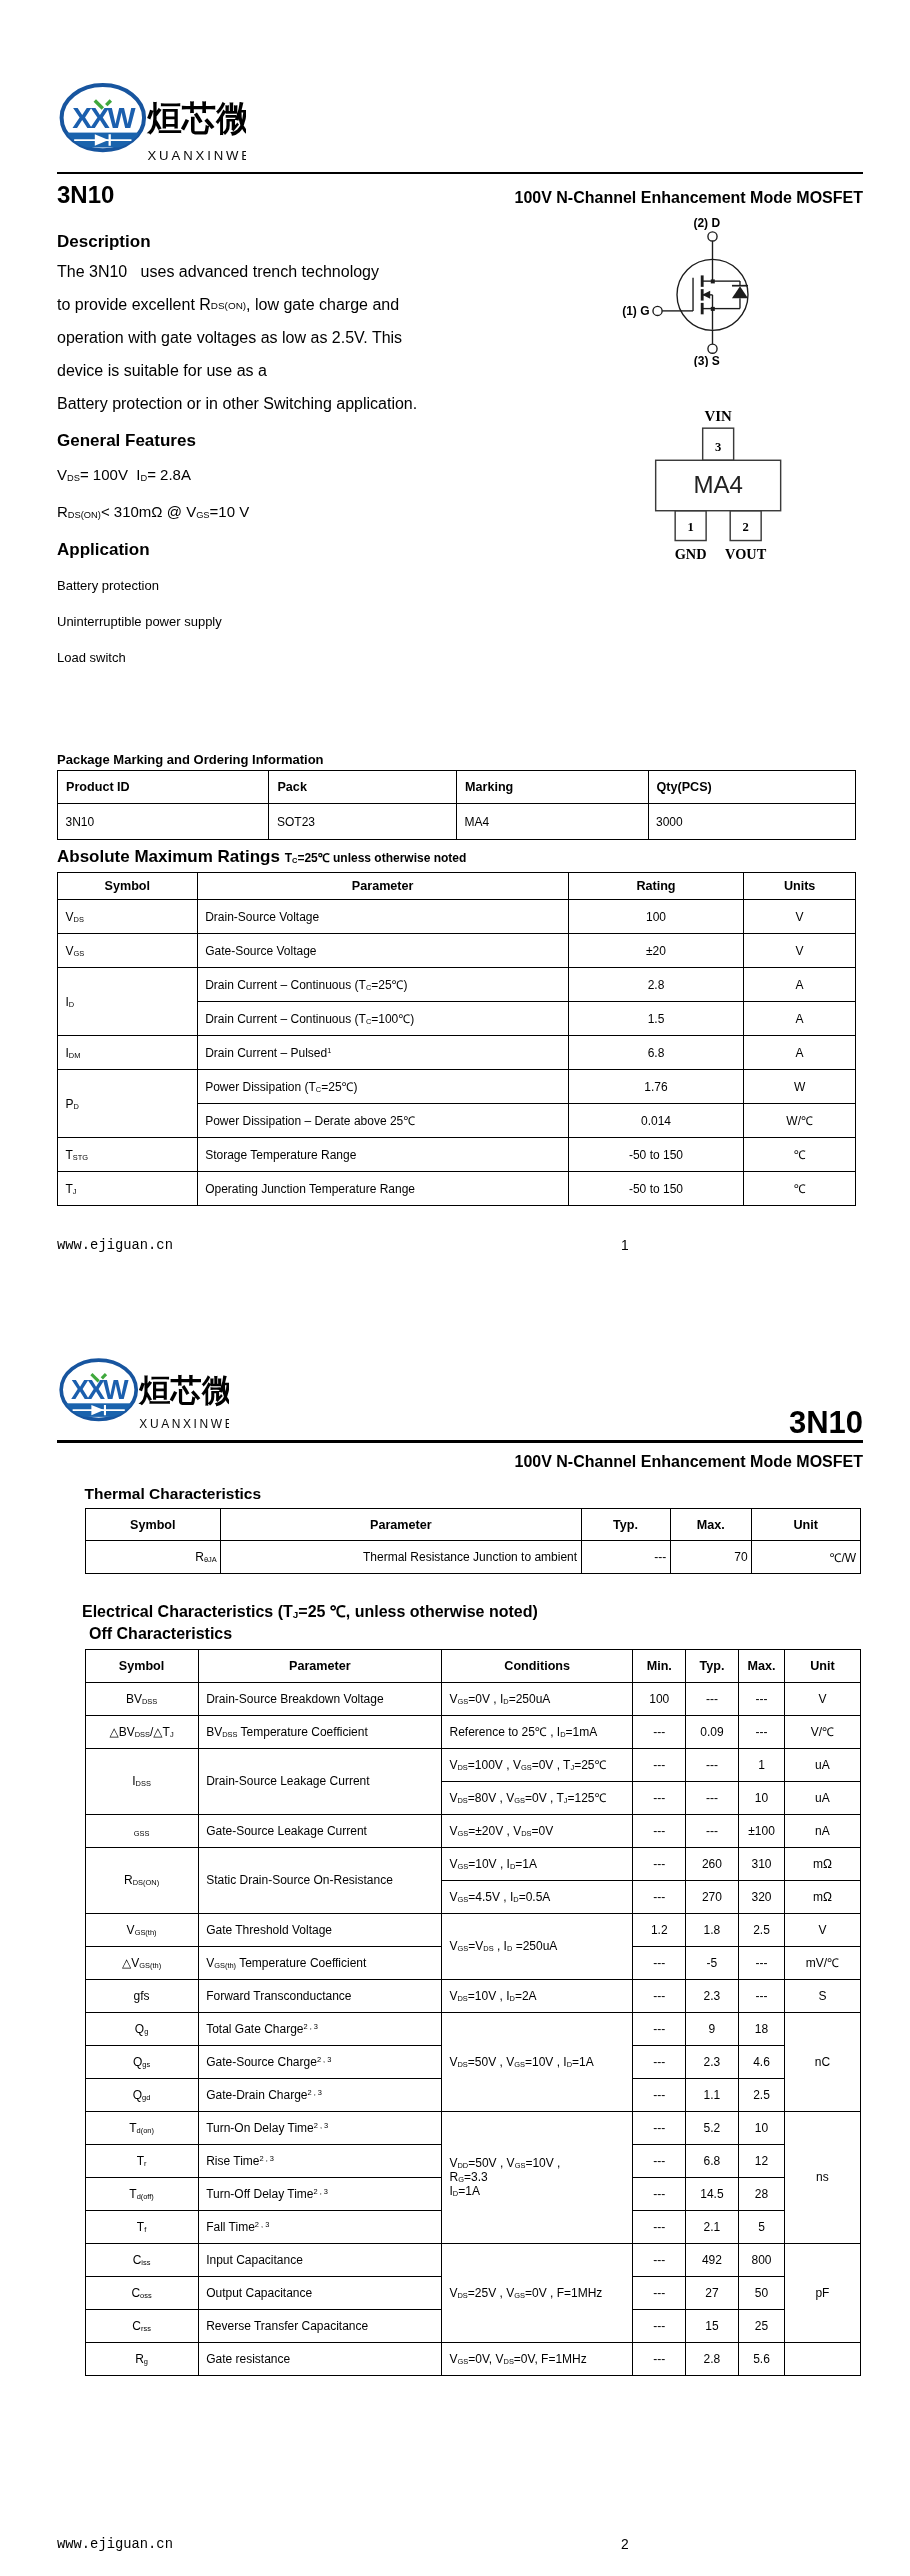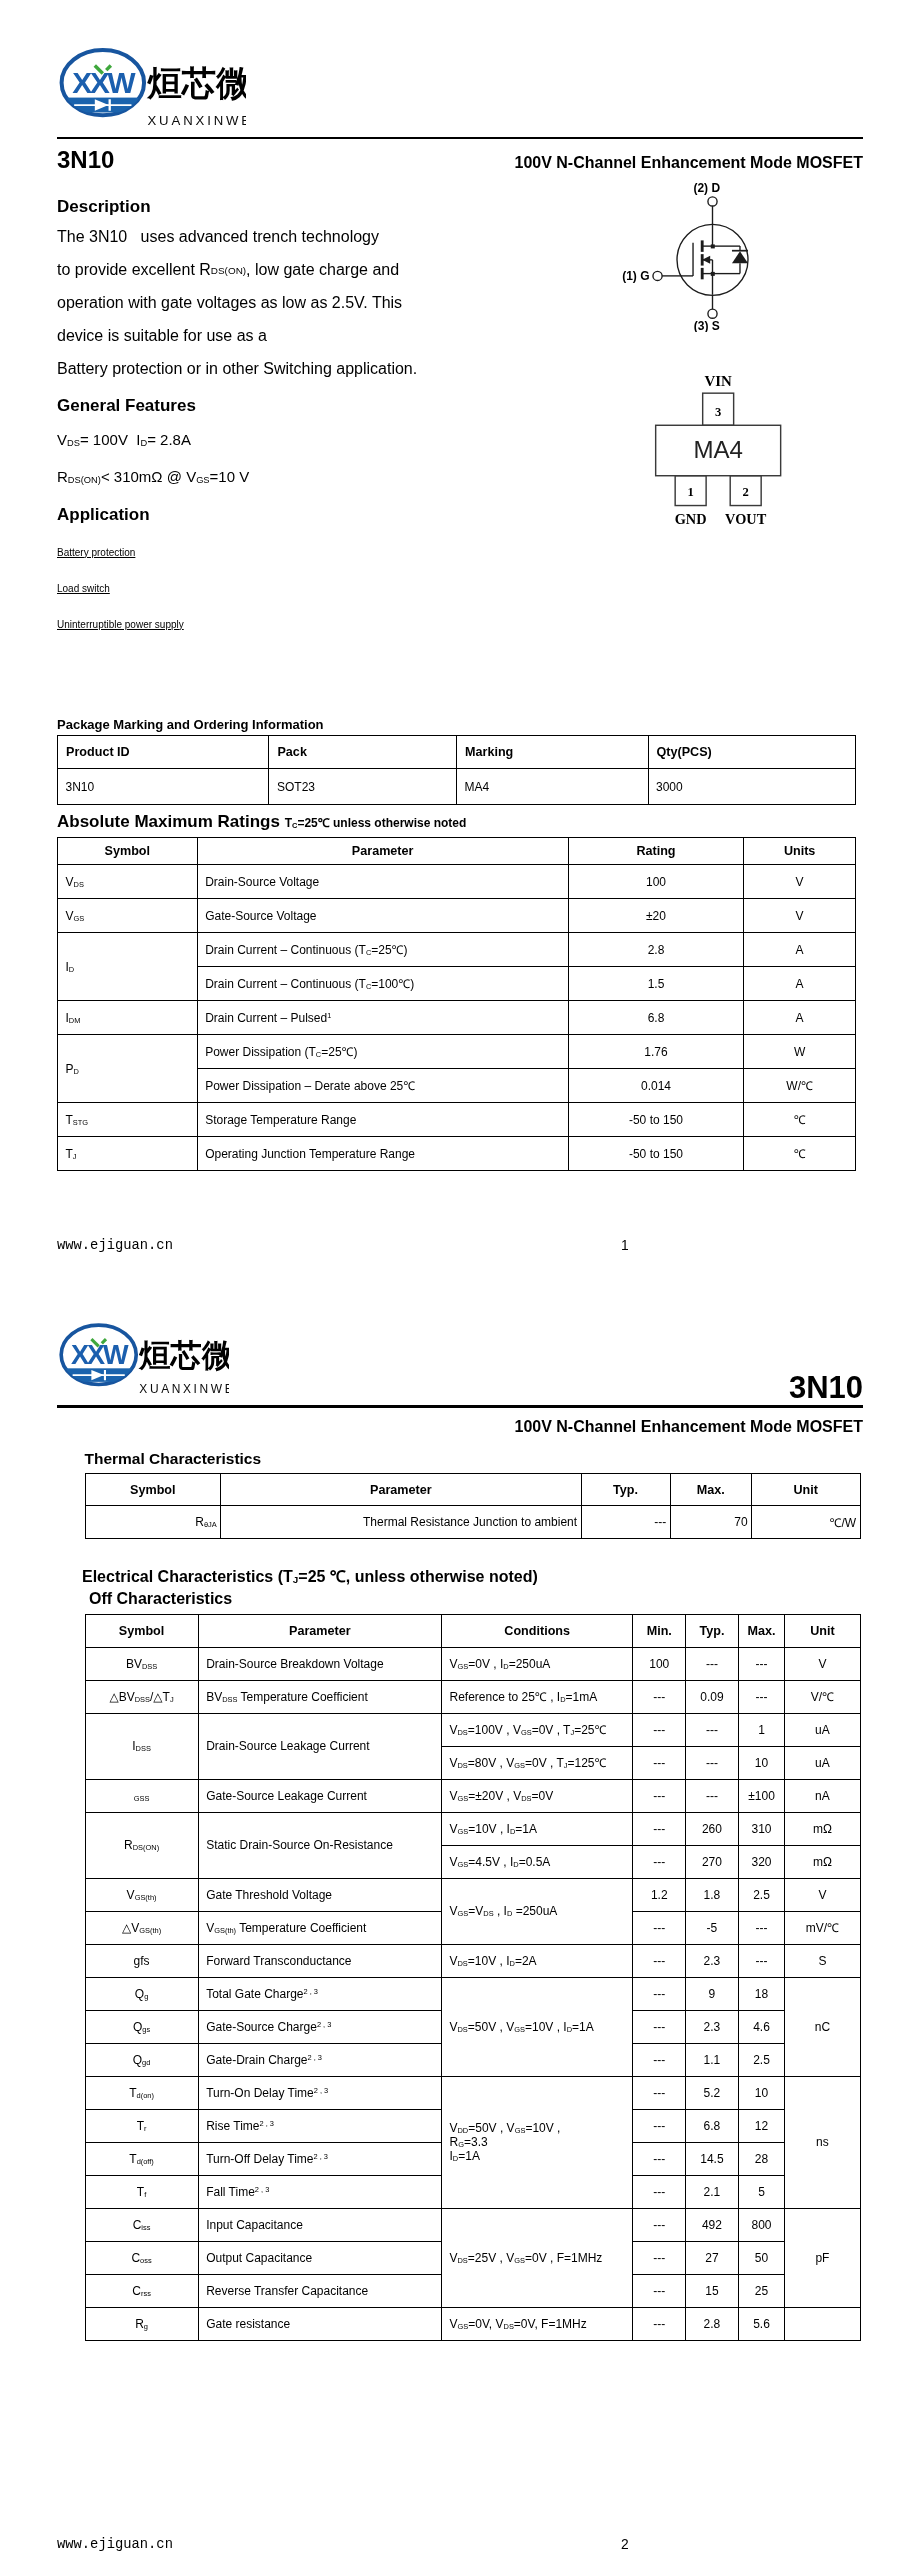--- a/index.html
+++ b/index.html
@@ -8,42 +8,42 @@
     width: 910px;
     font-family: "Liberation Sans", sans-serif;
     color: #000;
   }
   .page { position: relative; width: 910px; overflow: hidden; background:#fff; }
   .page-1 { height: 1291px; }
   .page-2 { height: 1285px; }
   .content { margin: 0 47px 0 57px; position: relative; }
 
   
-  .logo-wrap { display:block; }
+  .logo-wrap { display:block;margin-top:35px; }
   .p1 .logo-wrap { padding-top: 46px; }
   .p2 .logo-wrap { padding-top: 30px; }
   .rule { border: none; border-top: 2.9px solid #000; margin-top: 3.4px; }
   .p2 .rule { border-top-width: 3.4px; }
   .head-row { display:flex; justify-content: space-between; align-items: flex-end; margin-top: 6.9px; }
   .part-number { font-size: 24px; font-weight: bold; letter-spacing: 0; }
   .doc-subtitle { font-size: 16px; font-weight: bold; padding-bottom: 2.3px; }
   .p2-head { display:flex; justify-content: space-between; align-items: flex-end; }
   .p2 .part-number { font-size: 31px; line-height: 0.9; }
   .p2 .doc-subtitle { display:block; text-align: right; margin-top: 9.2px; }
 
   
   .p1-left { width: 551px; }
   .section-h { font-size: 17px; font-weight: bold; }
   .desc-h { margin-top: 23px; }
   .desc-lines { margin-top: 3.4px; }
   .desc-line { height: 33px; display: flex; align-items: center; font-size: 16px; }
   .feat-h { margin-top: 10.3px; }
   .feat-line { height: 37px; display: flex; align-items: flex-end; font-size: 15px; padding-bottom: 4.6px; text-align: center;}
   .app-h { margin-top: 15px; }
-  .app-line { height: 36px; display: flex; align-items: flex-end; font-size: 10px; padding-bottom: 3.4px; text-decoration: underline;}
+  .app-line { height: 36px; display: flex; align-items: flex-end; font-size: 13px; padding-bottom: 3.4px;}
 
   
   .p1-right { position: absolute; top: 182px; right: 36px; width: 229px; text-align: center; }
   .mosfet-svg { display:block; margin: 0 auto; }
   .package-svg { display:block; margin: 38px auto 0 auto; }
 
   
   table { border-collapse: collapse; table-layout: fixed; background:#fff; }
   th, td { border: 1.1px solid #000; vertical-align: middle; text-align: center; font-size: 12px; padding: 1.7px 3.4px; overflow: hidden; }
   th { font-weight: bold; font-size: 12.6px; height: 30px; }
@@ -142,22 +142,22 @@
 
       <div class="section-h feat-h">General Features</div>
       <div>
           <div class="feat-line">V<sub>DS</sub> = 100V&nbsp;&nbsp;I<sub>D</sub> = 2.8A</div>
           <div class="feat-line">R<sub>DS(ON)</sub> &lt; 310mΩ @ V<sub>GS</sub>=10 V</div>
         </div>
 
       <div class="section-h app-h">Application</div>
       <div>
           <div class="app-line">Battery protection</div>
+          <div class="app-line">Uninterruptible power supply</div>
           <div class="app-line">Load switch</div>
-          <div class="app-line">Uninterruptible power supply</div>
         </div>
     </div>
 
     <div class="p1-right">
       <svg class="mosfet-svg" width="195" height="150" viewBox="0 0 340 262">
         <g stroke="#1c1c1c" stroke-width="2.4" fill="none">
           <circle cx="170" cy="136" r="62"></circle>
           <circle cx="170" cy="34" r="8"></circle>
           <line x1="170" y1="42" x2="170" y2="114"></line>
           <circle cx="170" cy="230" r="8"></circle>

